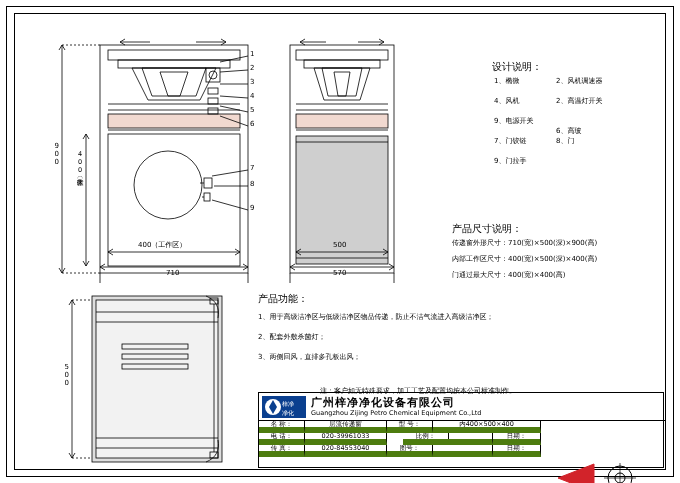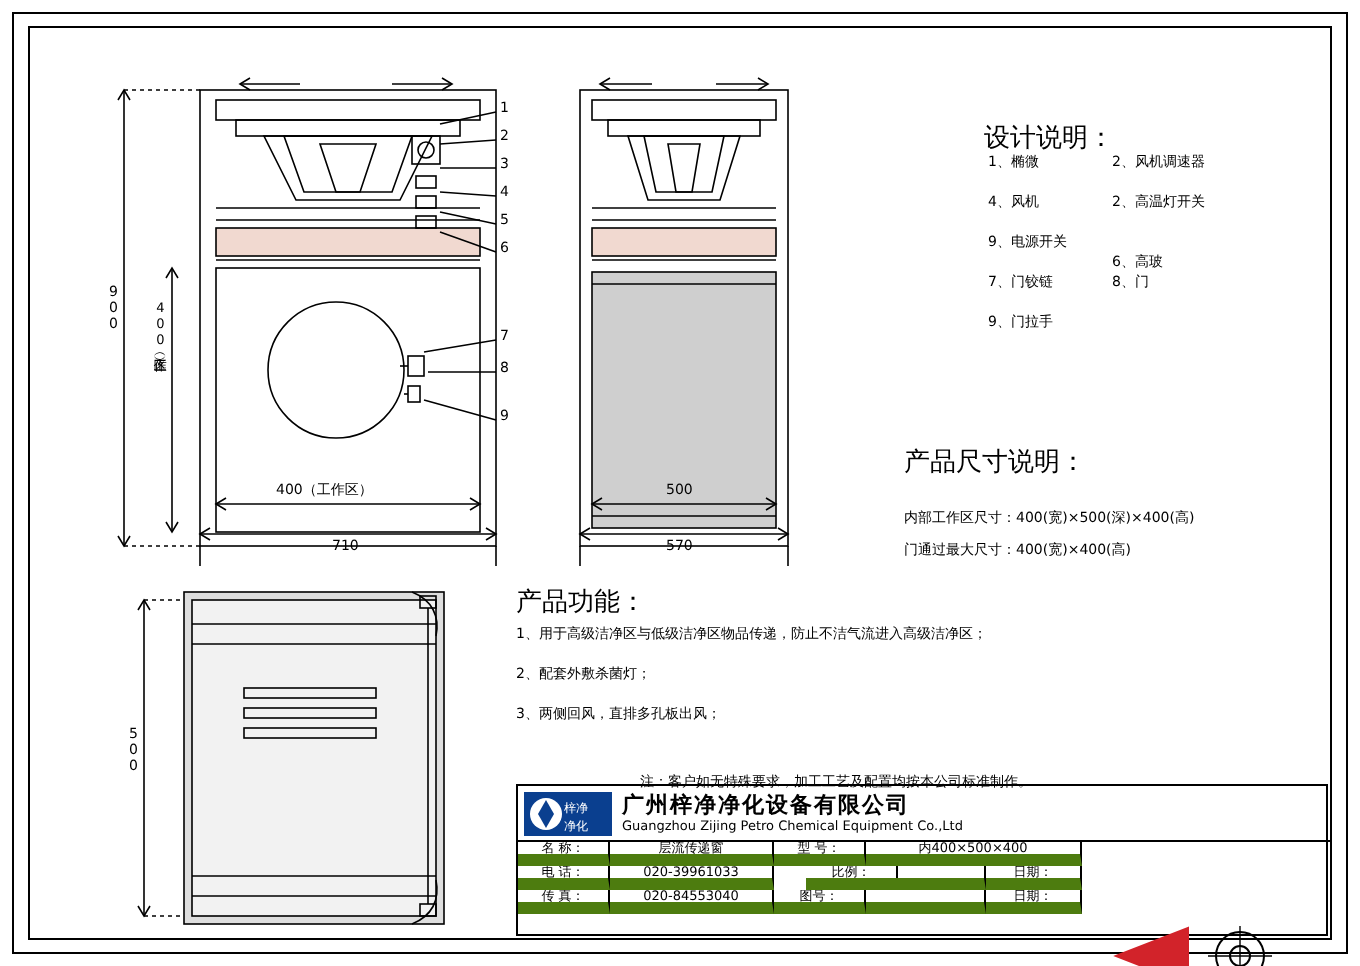--- a/index.html
+++ b/index.html
@@ -12,21 +12,21 @@
   #sheet{position:relative;width:680px;height:483px;}
   .border-outer{position:absolute;left:6px;top:6px;width:666px;height:469px;border:1px solid #000;}
   .border-inner{position:absolute;left:14px;top:13px;width:650px;height:455px;border:1px solid #000;}
 
   svg.layer{position:absolute;left:0;top:0;width:680px;height:483px;pointer-events:none;}
 
   .txt{position:absolute;font-size:7px;color:#000;white-space:nowrap;line-height:1.1;}
   .txt.v{writing-mode:vertical-rl;text-orientation:upright;}
 
   
-  .note-title{position:absolute;font-size:13px;color:#000;white-space:nowrap;}
+  .note-title{position:absolute;font-size:10px;color:#000;white-space:nowrap;}
   .note-line{position:absolute;font-size:7px;color:#000;white-space:nowrap;}
 
   
   .tb{position:absolute;left:258px;top:392px;width:406px;height:76px;border:1px solid #000;box-sizing:border-box;}
   .tb-head{position:absolute;left:0;top:0;width:406px;height:28px;border-bottom:1px solid #000;box-sizing:border-box;}
   .logo{position:absolute;left:3px;top:3px;width:44px;height:22px;}
   .co-cn{position:absolute;left:52px;top:2px;font-size:11px;font-weight:bold;color:#000;letter-spacing:1px;}
   .co-en{position:absolute;left:52px;top:16px;font-size:6.5px;color:#000;}
   .tb-body{position:absolute;left:0;top:28px;width:406px;height:47px;}
   .cell{position:absolute;box-sizing:border-box;border-right:1px solid #000;border-bottom:6px solid #4d7c0f;font-size:6.5px;color:#000;display:flex;align-items:center;justify-content:center;overflow:hidden;}
@@ -188,20 +188,21 @@
   <div class="note-line" style="left:556px;top:76px;">2、风机调速器</div>
   <div class="note-line" style="left:494px;top:96px;">4、风机</div>
   <div class="note-line" style="left:556px;top:96px;">2、高温灯开关</div>
   <div class="note-line" style="left:494px;top:116px;">9、电源开关</div>
   <div class="note-line" style="left:556px;top:116px;margin-top:10px;">6、高玻</div>
   <div class="note-line" style="left:494px;top:136px;">7、门铰链</div>
   <div class="note-line" style="left:556px;top:136px;">8、门</div>
   <div class="note-line" style="left:494px;top:156px;">9、门拉手</div>
 
   <div class="note-title" style="left:452px;top:222px;">产品尺寸说明：</div>
+  <div class="note-line" style="left:452px;top:238px;">传递窗外形尺寸：710(宽)×500(深)×900(高)</div>
   <div class="note-line" style="left:452px;top:254px;">内部工作区尺寸：400(宽)×500(深)×400(高)</div>
   <div class="note-line" style="left:452px;top:270px;">门通过最大尺寸：400(宽)×400(高)</div>
 
   <div class="note-title" style="left:258px;top:292px;">产品功能：</div>
   <div class="note-line" style="left:258px;top:312px;">1、用于高级洁净区与低级洁净区物品传递，防止不洁气流进入高级洁净区；</div>
   <div class="note-line" style="left:258px;top:332px;">2、配套外敷杀菌灯；</div>
   <div class="note-line" style="left:258px;top:352px;">3、两侧回风，直排多孔板出风；</div>
   <div class="note-line" style="left:320px;top:386px;">注：客户如无特殊要求，加工工艺及配置均按本公司标准制作。</div>
 
   <div class="tb">

